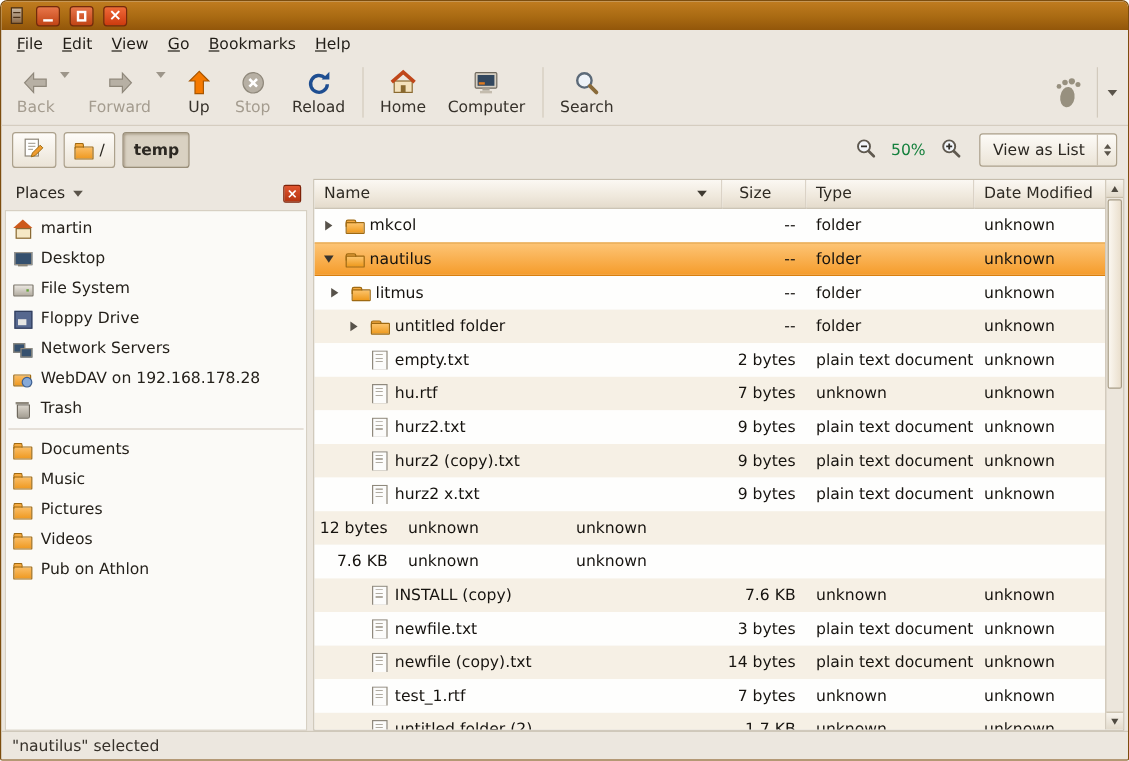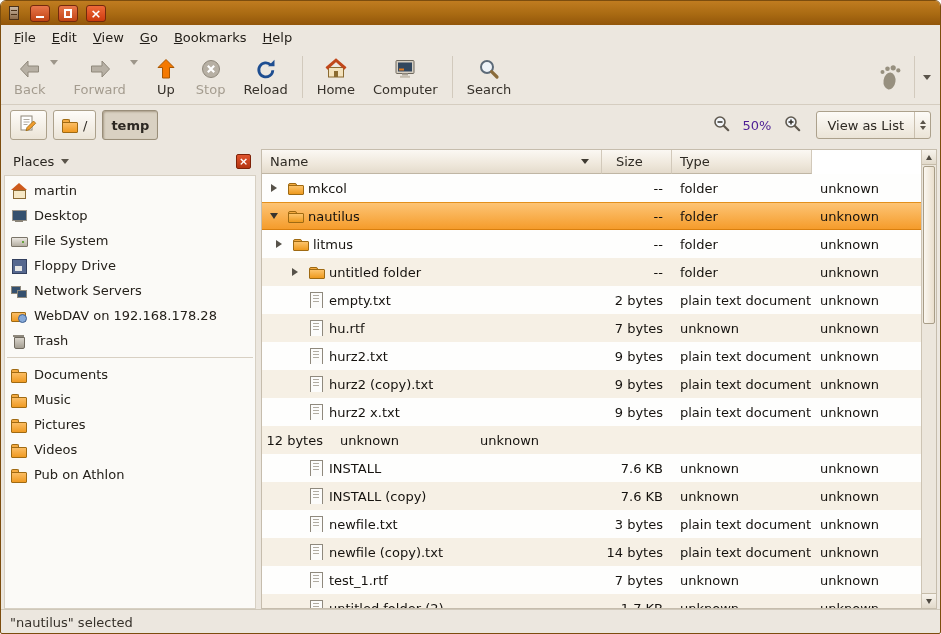--- a/index.html
+++ b/index.html
@@ -58,21 +58,21 @@
     border-top:5px solid #5a544a; }
 
   
   .locationbar { height: 40px; flex:none; display:flex; align-items:center; gap:6px; padding:0 9px; }
   .lbtn { height:30px; display:inline-flex; align-items:center; gap:5px; padding:0 8px;
     background:linear-gradient(#fefcf9,#ebe4d7); border:1px solid #aca18c; border-radius:3px; color:#2c2822; }
   .lbtn.pressed { background:#d9d1c2; box-shadow: inset 1px 1px 2px rgba(80,60,30,.35);
     border-color:#998e79; font-weight:bold; }
   .lspacer { flex:1; }
   .zbtn { width:24px; height:26px; display:flex; align-items:center; justify-content:center; border-radius:3px; }
-  .zoom-label { padding:0 3px; color:#4c1d95; }
+  .zoom-label { padding:0 3px; color:#15803d; }
   .combo { height:28px; display:flex; align-items:stretch; background:linear-gradient(#fdfbf7,#ebe4d7);
     border:1px solid #aca18c; border-radius:3px; margin-left:6px; }
   .combo-label { display:flex; align-items:center; padding:0 10px; color:#2c2822; }
   .combo-arrows { border-left:1px solid #c9bfae; width:16px; display:flex; flex-direction:column;
     align-items:center; justify-content:center; gap:2px; }
   .tri-up-s { width:0; height:0; border-left:3.5px solid transparent; border-right:3.5px solid transparent;
     border-bottom:4px solid #5a544a; }
   .tri-down-s { width:0; height:0; border-left:3.5px solid transparent; border-right:3.5px solid transparent;
     border-top:4px solid #5a544a; }
 
@@ -407,20 +407,23 @@
         <div class="hcell c-name">
           <span>Name</span>
           <span class="sort-arrow"></span>
         </div>
         <div class="hcell c-size">
           <span>Size</span>
         </div>
         <div class="hcell c-type">
           <span>Type</span>
         </div>
+        <div class="hcell c-date">
+          <span>Date Modified</span>
+        </div>
       </div>
       <div class="rows">
           <div class="frow">
             <div class="cell c-name" style="padding-left: 4px;">
               <span class="exp exp-collapsed"></span>
               <span class="icon-folder"></span>
               <span>mkcol</span>
             </div>
             <div class="cell c-size">--</div>
             <div class="cell c-type">folder</div>
@@ -505,25 +508,20 @@
             <div class="cell c-size">9 bytes</div>
             <div class="cell c-type">plain text document</div>
             <div class="cell c-date">unknown</div>
           </div>
           <div class="frow alt">
             <div class="cell c-size">12 bytes</div>
             <div class="cell c-type">unknown</div>
             <div class="cell c-date">unknown</div>
           </div>
           <div class="frow">
-            <div class="cell c-name" style="padding-left: 25px;">
-              <span class="exp"></span>
-              <span class="icon-file"></span>
-              <span>INSTALL</span>
-            </div>
             <div class="cell c-size">7.6 KB</div>
             <div class="cell c-type">unknown</div>
             <div class="cell c-date">unknown</div>
           </div>
           <div class="frow alt">
             <div class="cell c-name" style="padding-left: 25px;">
               <span class="exp"></span>
               <span class="icon-file"></span>
               <span>INSTALL (copy)</span>
             </div>

